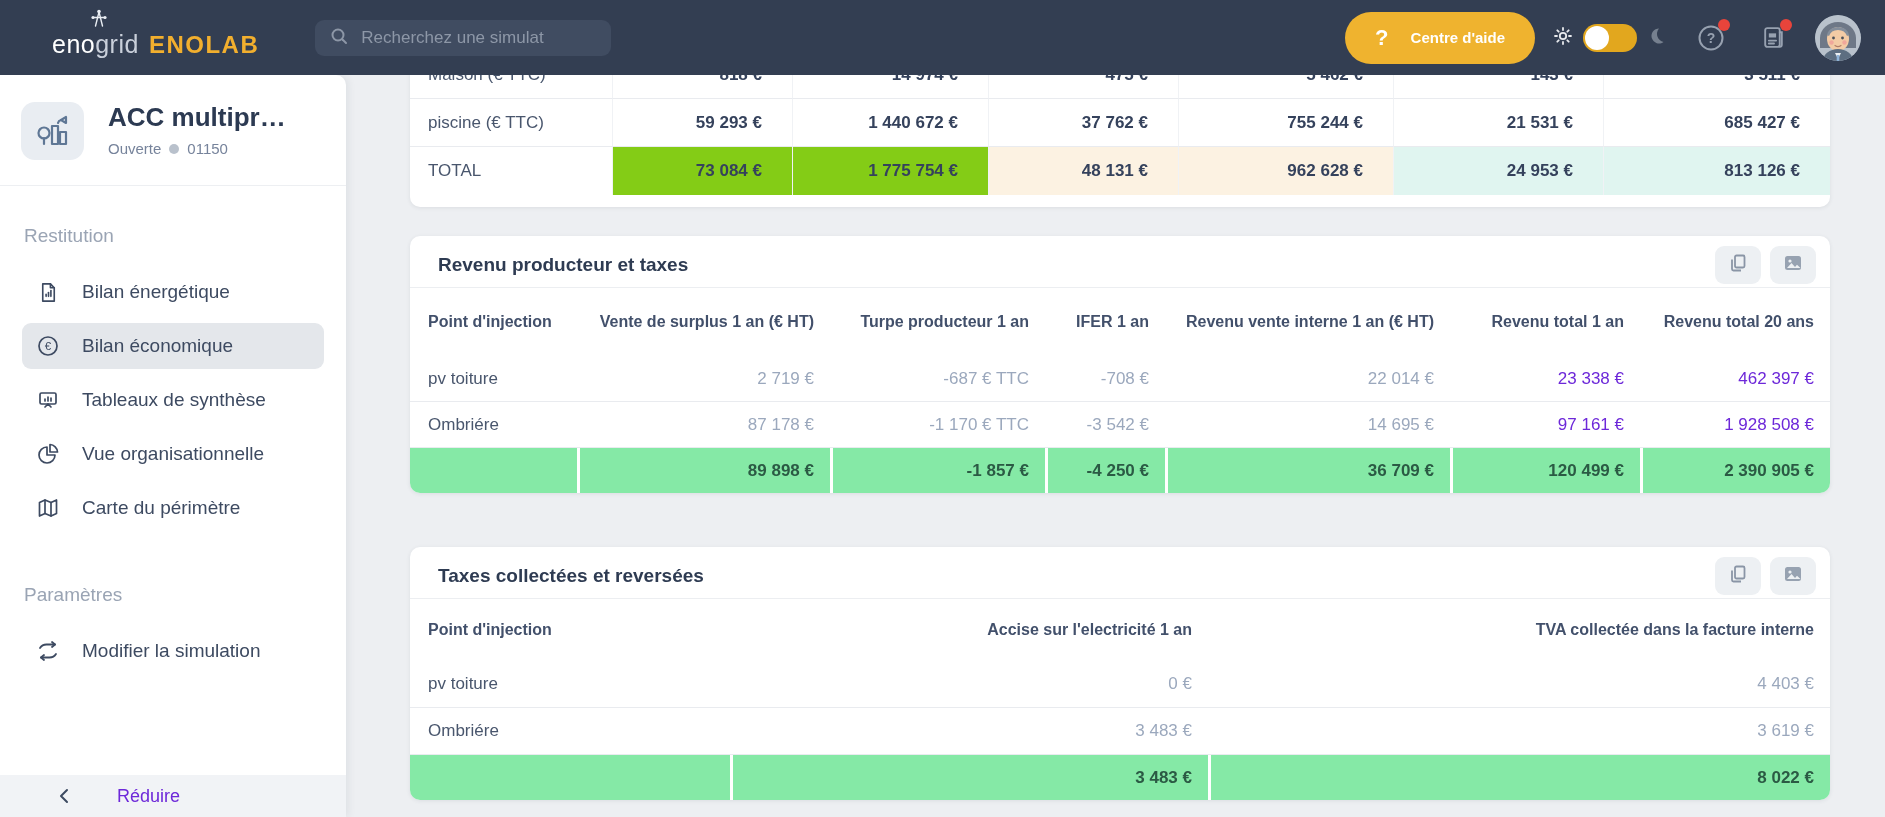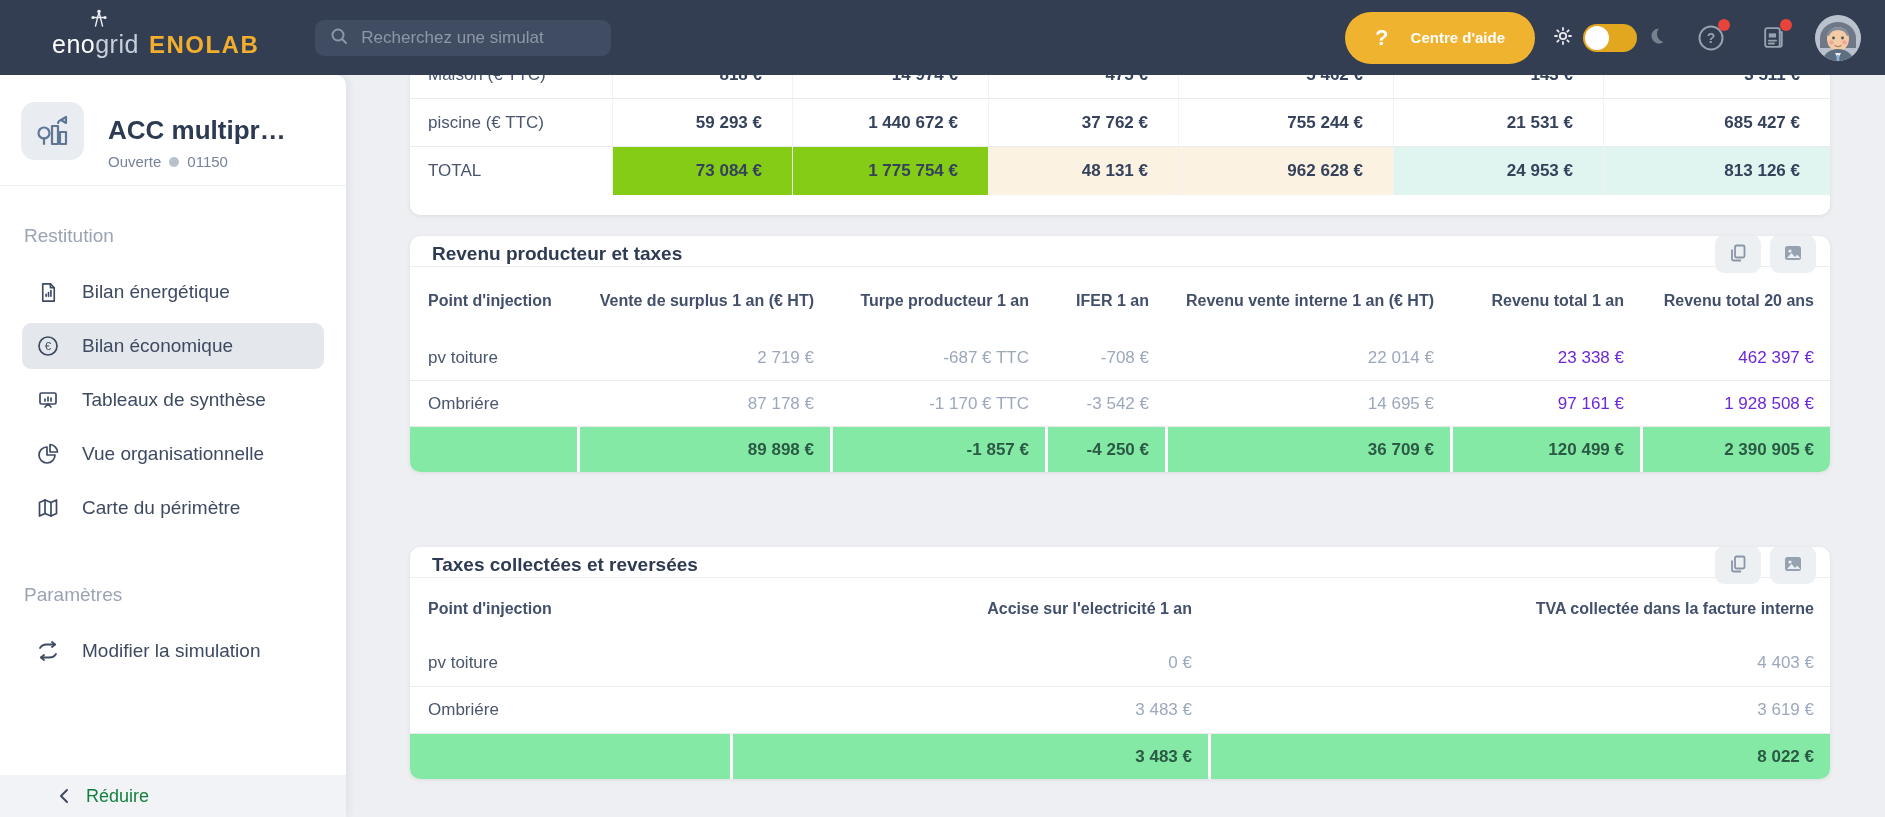--- a/index.html
+++ b/index.html
@@ -32,59 +32,59 @@
   .red-dot { position:absolute; top:-3px; right:-3px; width:12px; height:12px; border-radius:50%; background:#E8443B; }
   .avatar { width:46px; height:46px; border-radius:50%; overflow:hidden; margin-left:26px; cursor:pointer; background:#8C97A5; }
 
   
   .sidebar { position:absolute; top:75px; left:0; width:346px; height:742px; background:#fff;
     z-index:20; border-top-right-radius:10px; box-shadow:2px 0 8px rgba(40,50,70,.08); }
   .sim-header { height:110px; padding:27px 20px 0 21px; display:flex; }
   .sim-tile { width:63px; height:58px; border-radius:14px; background:#E9EDF2;
     display:flex; align-items:center; justify-content:center; flex:0 0 auto; }
   .sim-meta { margin-left:24px; overflow:hidden; }
-  .sim-title { font-size:26px; font-weight:600; color:#2C3A52; white-space:nowrap;margin-top:13px; }
+  .sim-title { font-size:26px; font-weight:600; color:#2C3A52; white-space:nowrap; }
   .sim-sub { margin-top:7px; font-size:15px; color:#76839B; display:flex; align-items:center; }
   .sim-sub .dot { width:10px; height:10px; border-radius:50%; background:#B9C1CC; margin:0 8px; }
   .side-divider { border-bottom:1px solid #EDEFF2; }
   .nav { padding:0 22px; }
   .section-label { font-size:19px; color:#9AA4B4; margin:39px 0 22px 2px; }
   .section-label.params { margin-top:53px; }
   .nav-item { height:46px; margin-bottom:8px; border-radius:9px; display:flex; align-items:center;
     padding:0 14px; cursor:pointer; color:#3D4A61; font-size:19px; }
   .nav-item.active { background:#E4E7EB; }
   .nav-item .ico { width:24px; height:24px; margin-right:22px; flex:0 0 auto;
     display:flex; align-items:center; justify-content:center; }
   .collapse-bar { position:absolute; bottom:0; left:0; width:100%; height:42px; background:#F1F3F6;
-    display:flex; align-items:center; padding-left:57px; cursor:pointer; color:#15803d; font-size:18px; }
+    display:flex; align-items:center; padding-left:57px; cursor:pointer; color:#6d28d9; font-size:18px;gap:31px; }
   .collapse-bar .chev { margin-right:15px; display:flex; }
 
   
   .content { position:absolute; left:346px; top:0; width:1539px; height:817px; }
   .card { position:absolute; left:64px; width:1420px; background:#fff; border-radius:10px;
     box-shadow:0 1px 4px rgba(40,50,70,.09); overflow:hidden; }
-  .card-head { height:31px; display:flex; align-items:center; padding:6px 14px 0 22px;
+  .card-head { height:52px; display:flex; align-items:center; padding:6px 14px 0 28px;
     border-bottom:1px solid #ECEEF1; }
   .card-title { font-size:19px; font-weight:700; color:#2E3B52; }
   .card-actions { margin-left:auto; display:flex; gap:9px; }
   .act-btn { width:46px; height:38px; border:none; border-radius:9px; background:#EDF0F3;
     display:flex; align-items:center; justify-content:center; cursor:pointer; }
 
   table { border-collapse:separate; border-spacing:0; table-layout:fixed; width:1420px; }
   td, th { vertical-align:middle; font-size:17px; }
   th { font-size:16px; font-weight:700; color:#42506B; }
   .al { text-align:left; padding-left:18px; }
   .ar { text-align:right; padding-right:16px; }
   .row-line td, .row-line th { border-bottom:1px solid #E9EBEF; }
   .lbl-cell { color:#49566D; }
   .v-muted { color:#9BA8BD; }
   .v-strong { color:#6d28d9; font-weight:400; }
 
   
-  #card1 { top:51px; padding-bottom:20px; }
+  #card1 { top:51px; padding-bottom:12px; }
   #card1 td { height:48px; }
   #card1 .val { font-weight:700; color:#35425C; text-align:right; padding-right:30px;
     border-left:1px solid #F0F2F5; }
   #card1 .total td { border-bottom:none; }
   .band-blue   { background:#84cc16; }
   .band-orange { background:#FCF2E2; }
   .band-teal   { background:#E0F5F0; }
 
   
   #card2 { top:236px; }

